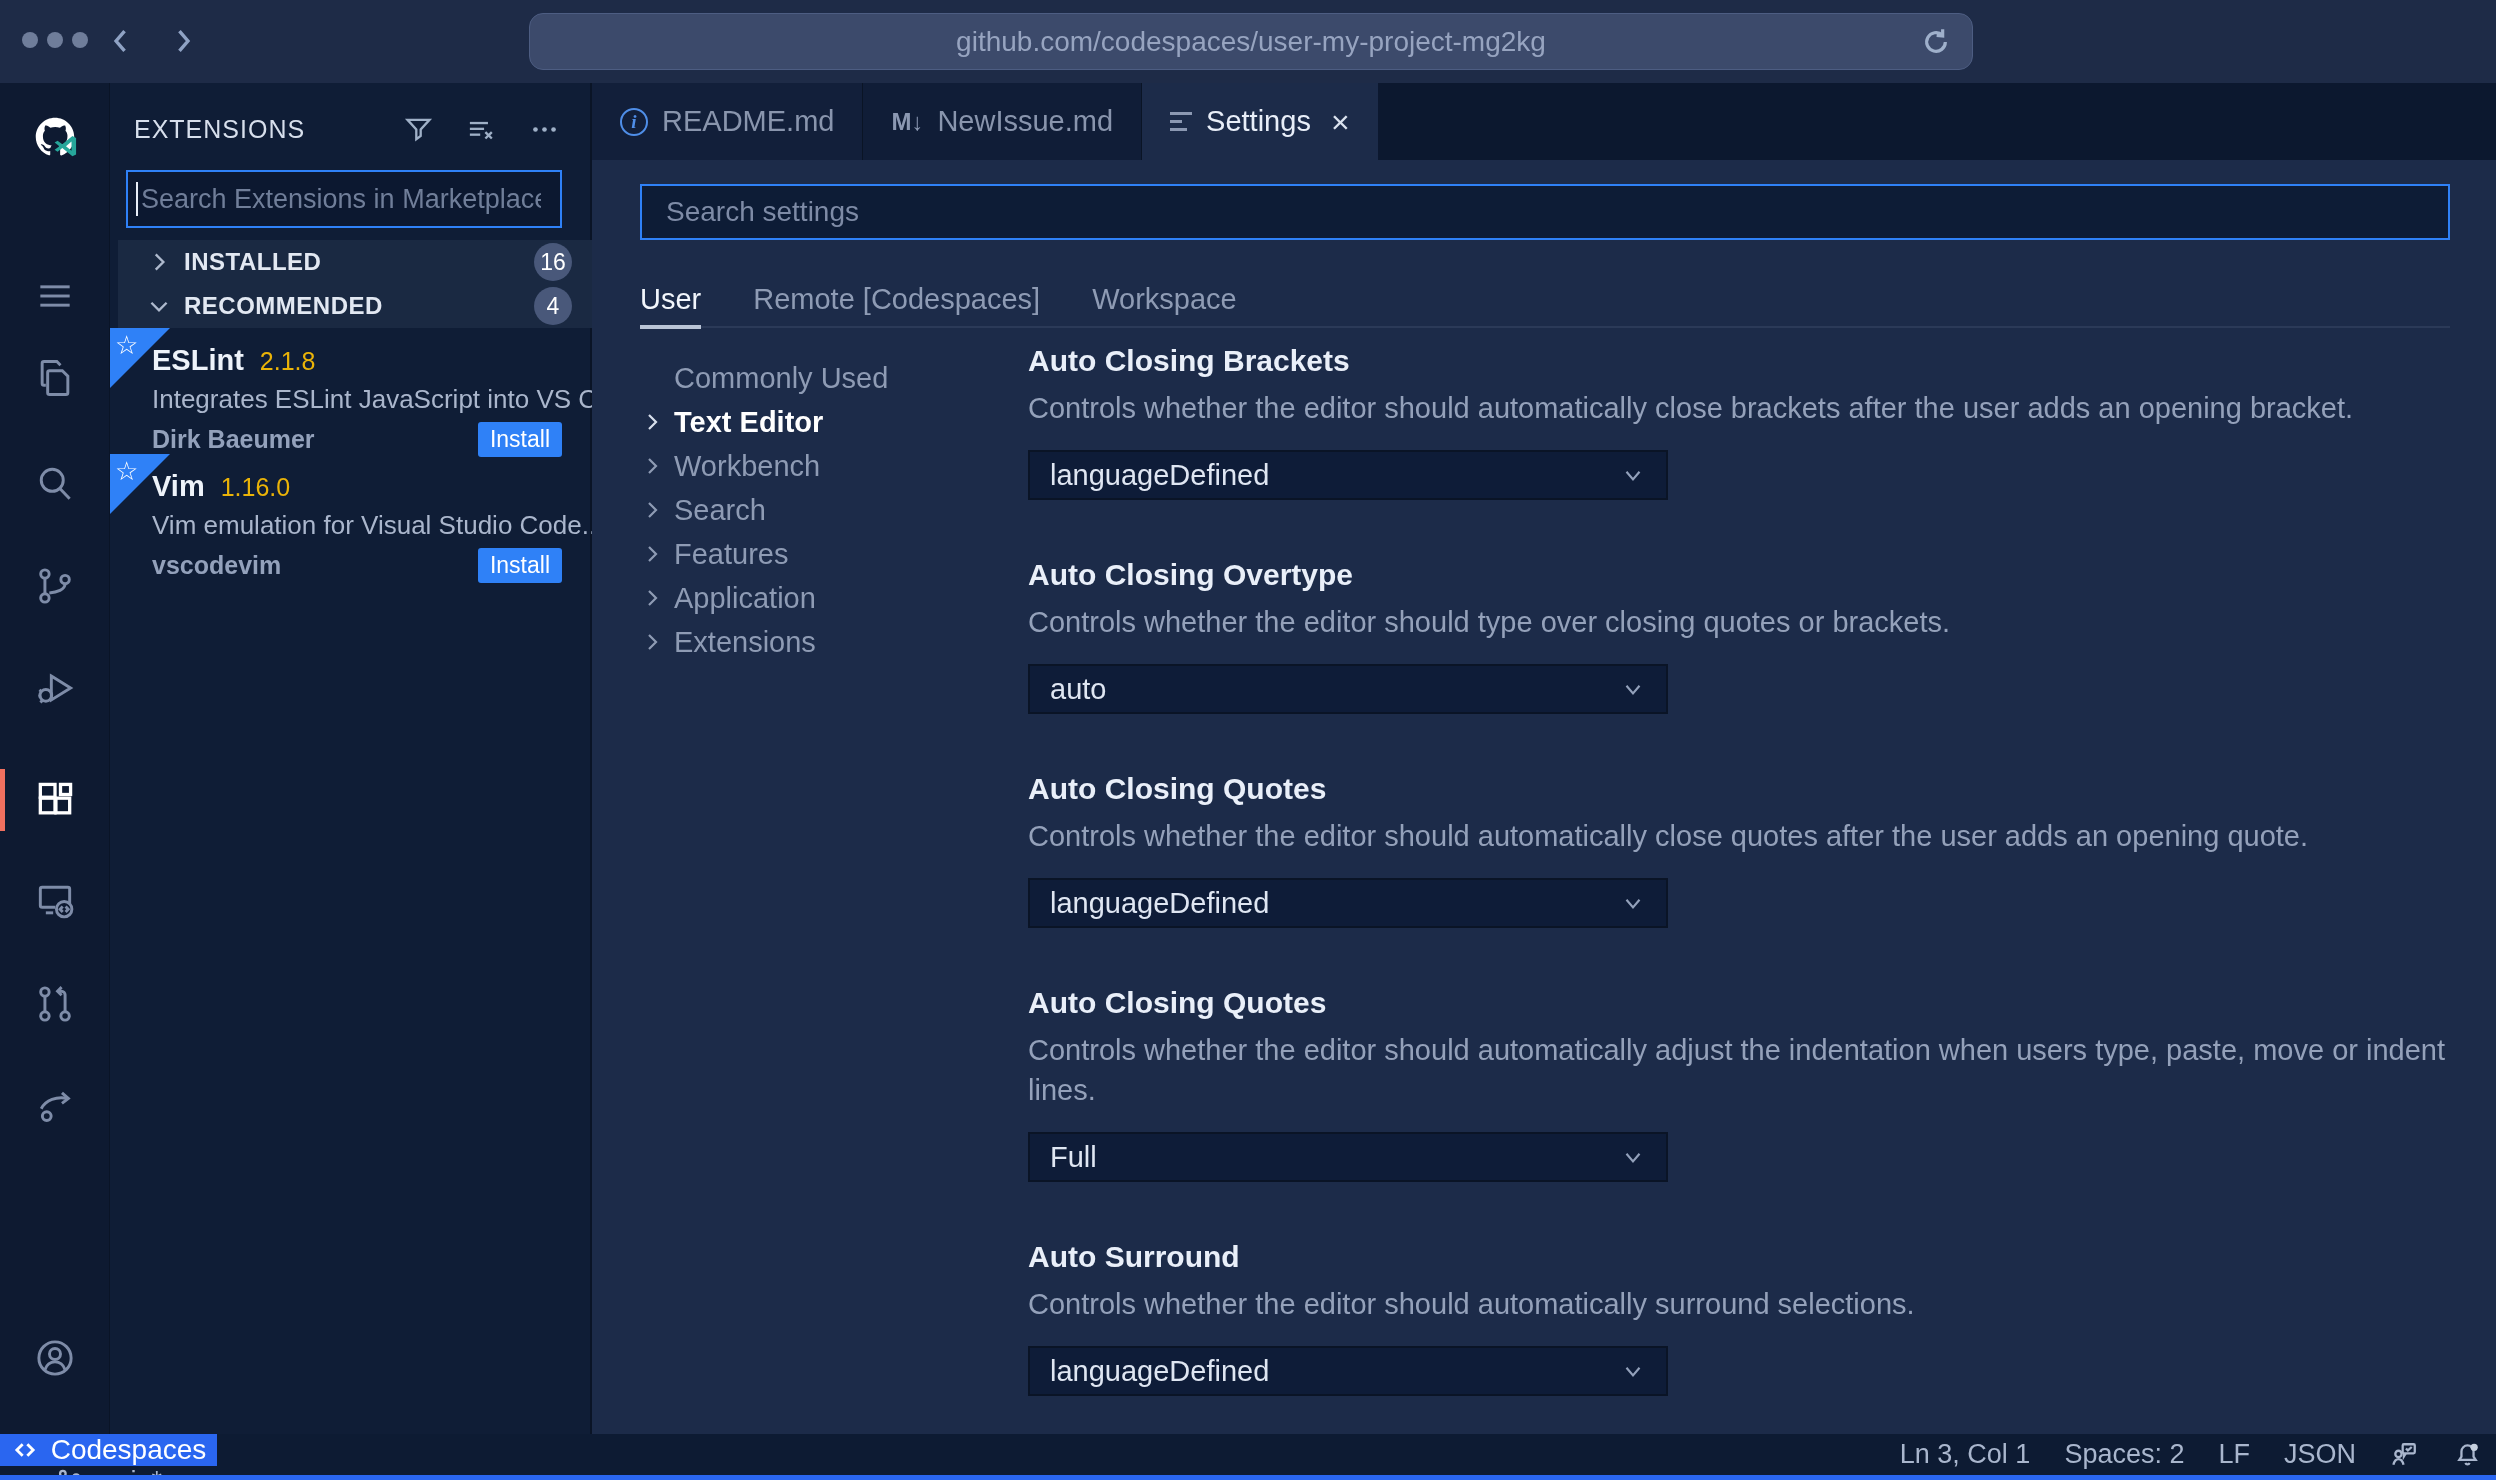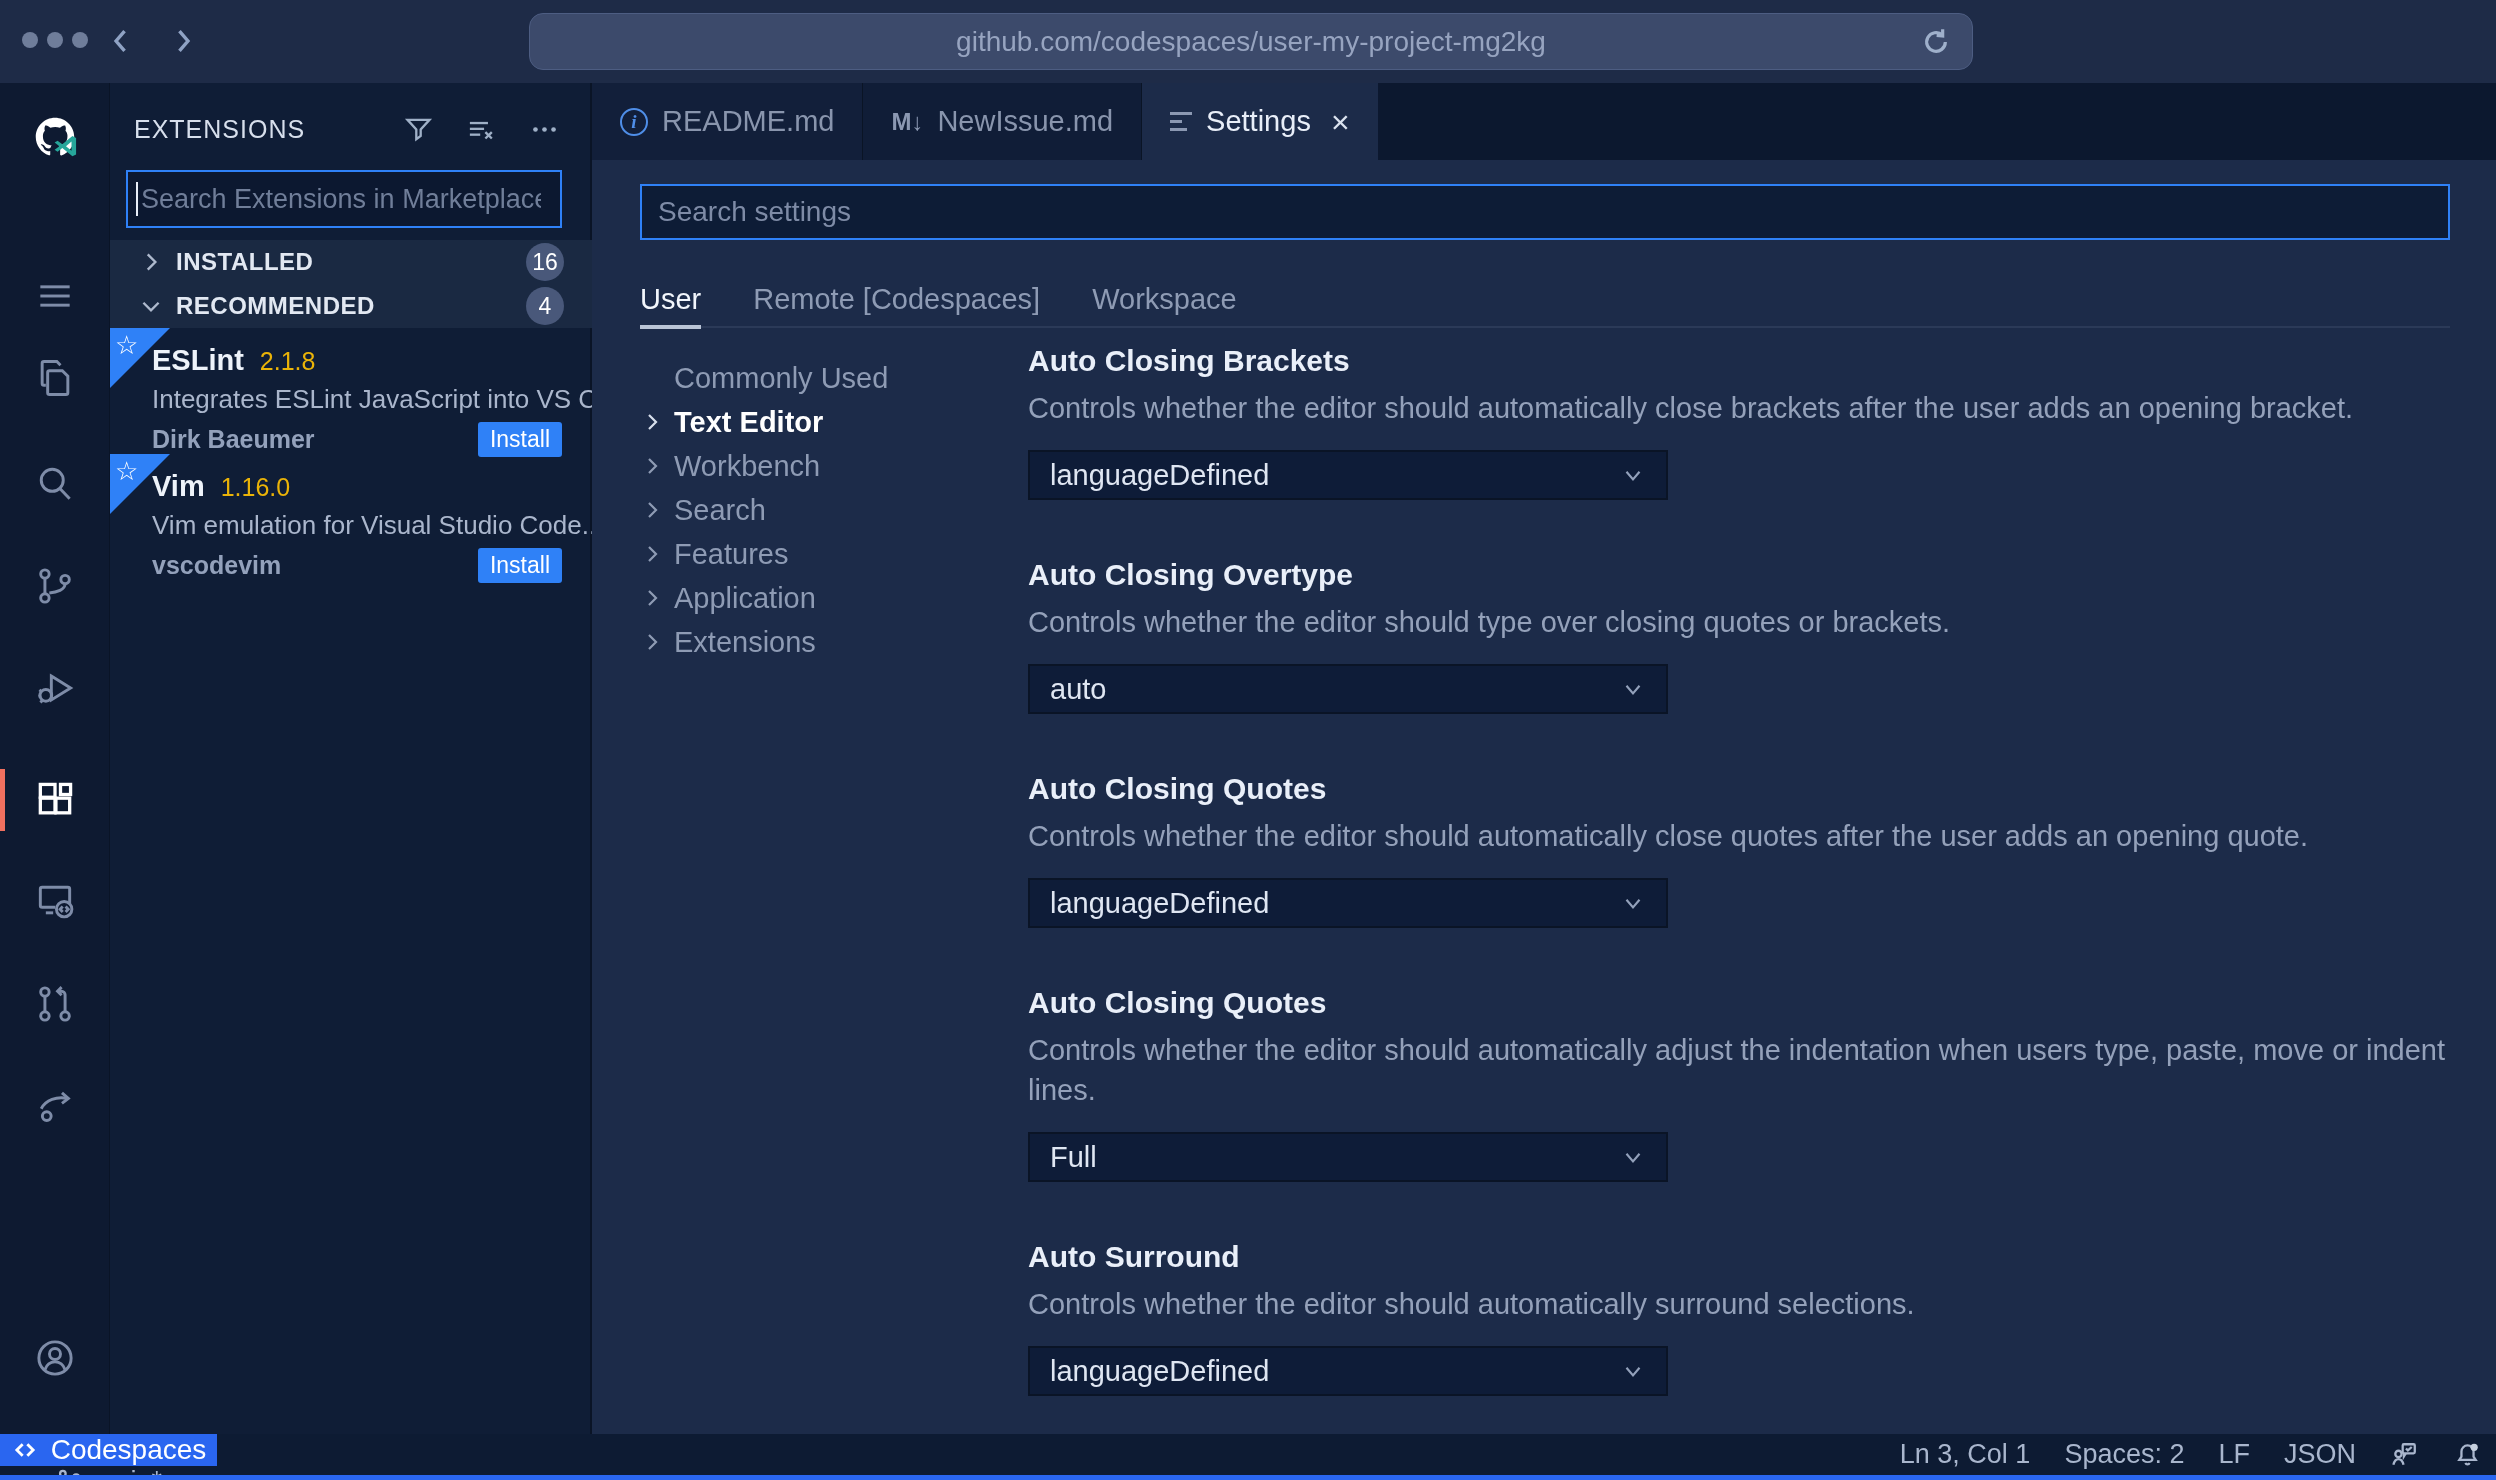--- a/index.html
+++ b/index.html
@@ -32,21 +32,21 @@
   .sb-header { position:absolute; top:26px; left:24px; right:30px; height:40px; display:flex; align-items:center; }
   .sb-title { color:#d7dfec; font-size:25px; letter-spacing:1px; }
   .sb-actions { margin-left:auto; display:flex; gap:32px; }
   .sb-actions svg { width:31px; height:31px; stroke:#9fb0c7; stroke-width:1.8; fill:none; }
   .sb-search { position:absolute; top:87px; left:16px; width:436px; height:58px; background:#0c1830;
                border:2px solid #2f81f7; display:flex; align-items:center; padding-left:8px; }
   .sb-search .caret { width:2px; height:34px; background:#e8eef8; margin-right:3px; }
   .sb-search input { background:transparent; border:none; outline:none; color:#c8d2e2; font-size:27px;
                      font-family:"Liberation Sans",sans-serif; width:400px; }
   .sb-search input::placeholder { color:#707e99; }
-  .sb-row { position:absolute; left:0; width:482px; height:44px; background:#1a2942; display:flex; align-items:center; color:#e2e8f2; }
+  .sb-row { position:absolute; left:8px; width:482px; height:44px; background:#1a2942; display:flex; align-items:center; color:#e2e8f2; }
   .sb-row .tw { width:26px; height:26px; margin-left:28px; stroke:#aeb9cd; stroke-width:2.2; fill:none; }
   .sb-row .lbl { font-size:24px; font-weight:bold; margin-left:12px; letter-spacing:0.5px; }
   .badge { position:absolute; right:28px; width:38px; height:38px; border-radius:50%; background:#49587a;
            color:#fff; font-size:23px; display:flex; align-items:center; justify-content:center; }
   .ext-card { position:absolute; left:0; width:482px; height:126px; }
   .ribbon { position:absolute; top:0; left:0; width:0; height:0; border-top:60px solid #2f81f7; border-right:60px solid transparent; }
   .ribbon .star { position:absolute; top:-58px; left:5px; color:#fff; font-size:26px; }
   .ext-name-row { position:absolute; top:16px; left:42px; display:flex; align-items:baseline; gap:16px; }
   .ext-name { color:#eef3fa; font-size:29px; font-weight:bold; }
   .ext-ver { color:#eab308; font-size:25px; }
@@ -67,21 +67,21 @@
   .info-ic { width:28px; height:28px; border:2.4px solid #4f8ee8; border-radius:50%; color:#4f8ee8;
              font-size:19px; display:flex; align-items:center; justify-content:center; font-family:"Liberation Serif",serif; font-style:italic; font-weight:bold; }
   .md-ic { color:#8b98b2; font-size:24px; font-weight:bold; }
   .tune-ic { display:flex; flex-direction:column; gap:5px; }
   .tune-ic i { display:block; height:3px; background:#8b98b2; }
   .tune-ic i:nth-child(1){ width:22px; } .tune-ic i:nth-child(2){ width:12px; } .tune-ic i:nth-child(3){ width:17px; }
   .tab-close { font-size:32px; color:#dbe3ef; margin-left:6px; line-height:1; }
 
   .content { position:absolute; top:77px; left:0; width:1904px; height:1274px; background:#1c2b49; overflow:hidden; }
   .set-search { position:absolute; top:24px; left:48px; width:1810px; height:56px; background:#0d1c36;
-                border:2px solid #2f81f7; display:flex; align-items:center; padding-left:16px; }
+                border:2px solid #2f81f7; display:flex; align-items:center; padding-left:24px; }
   .set-search input { background:transparent; border:none; outline:none; width:1700px; color:#c8d2e2;
                       font-size:28px; font-family:"Liberation Sans",sans-serif; }
   .set-search input::placeholder { color:#7e8ba6; }
   .scopes { position:absolute; top:112px; left:48px; width:1810px; height:56px; display:flex; gap:52px;
             border-bottom:2px solid #2b3a58; }
   .scope { font-size:29px; color:#8e9bb4; display:flex; align-items:center; position:relative; }
   .scope.active { color:#f2f6fc; }
   .scope.active::after { content:""; position:absolute; left:0; right:0; bottom:-3px; height:4px; background:#b9c4d6; }
 
   .toc { position:absolute; top:196px; left:48px; width:388px; }

